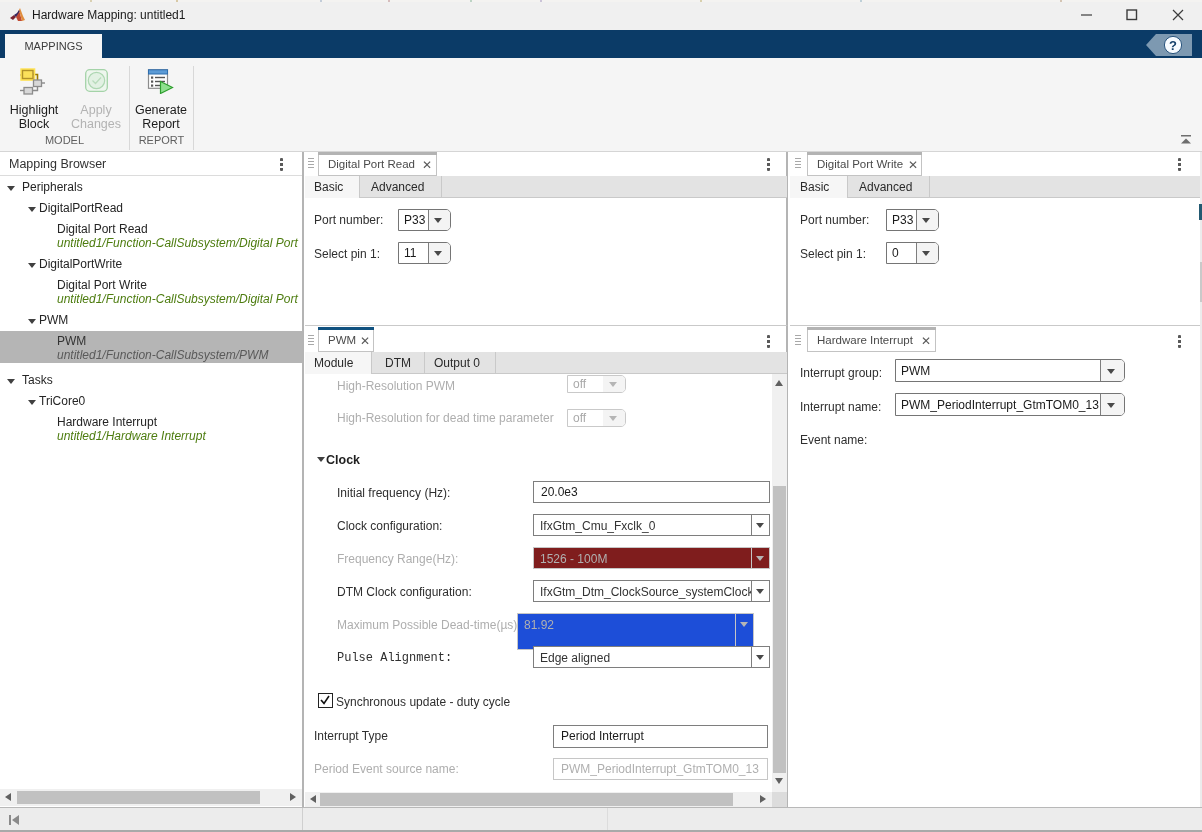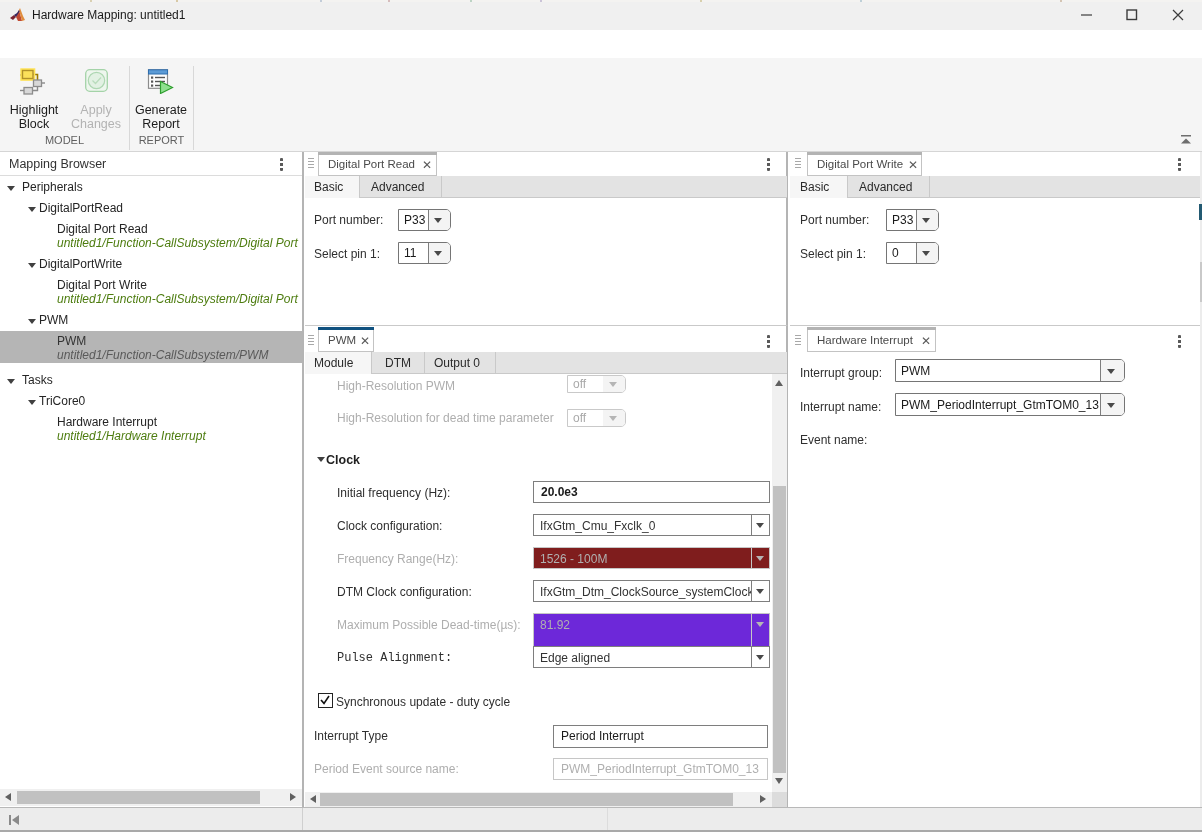--- a/index.html
+++ b/index.html
@@ -81,20 +81,28 @@
   <svg class="abs wbtn" style="left:1081px;" viewBox="0 0 12 12">
       <line x1="0" y1="6" x2="11" y2="6" stroke="#3c3c3c" stroke-width="1.2"></line>
     </svg>
   <svg class="abs wbtn" style="left:1126px;" viewBox="0 0 12 12">
       <rect x="1" y="1" width="9.5" height="9.5" fill="none" stroke="#3c3c3c" stroke-width="1.4"></rect>
     </svg>
   <svg class="abs wbtn" style="left:1172px;" viewBox="0 0 12 12">
       <path d="M1,1 L11,11 M11,1 L1,11" stroke="#3c3c3c" stroke-width="1.2"></path>
     </svg>
 
+  <div class="abs" id="ribbon">
+    <div class="abs" id="maptab">MAPPINGS</div>
+    <svg class="abs" style="left:1146px; top:4px;" width="46" height="22" viewBox="0 0 46 22">
+      <polygon points="10,0 46,0 46,22 10,22 0,11" fill="#7d99b1"></polygon>
+      <circle cx="27" cy="11" r="8.6" fill="#f6fbff" stroke="#2b567f" stroke-width="1"></circle>
+      <text x="27" y="15.5" text-anchor="middle" font-size="13" font-weight="bold" fill="#14406b" font-family="Liberation Sans">?</text>
+    </svg>
+  </div>
 
   <div class="abs" id="toolbar">
 
     <svg class="abs" style="left:20px; top:10px;" width="28" height="28" viewBox="0 0 28 28">
       <line x1="0" y1="7" x2="3" y2="7" stroke="#8a8a8a" stroke-width="1.4"></line>
       <path d="M13,6.5 h4.5 v6" fill="none" stroke="#9c7a00" stroke-width="1.6"></path>
       <rect x="1.3" y="1.3" width="13" height="10.5" fill="none" stroke="#ffe252" stroke-width="2"></rect>
       <rect x="2.5" y="2.5" width="10.5" height="8" fill="#fbe05a" stroke="#b1912a" stroke-width="1.4"></rect>
       <line x1="21.5" y1="15" x2="25" y2="15" stroke="#8a8a8a" stroke-width="1.4"></line>
       <path d="M17.5,18.5 v4 h-4.5" fill="none" stroke="#8a8a8a" stroke-width="1.4"></path>
@@ -277,21 +285,21 @@
       <div class="abs combo" style="left:262px; top:34px; width:59px; height:18px; border-color:#c9c9c9;">
         <div class="val" style="width:36px; border-color:#c9c9c9; color:#a9a9a9; padding-top:1px;">off</div>
         <div class="btn" style="width:22px;">
             <span class="darr" style="left:6px; top:6px; border-top-color:#b5b5b5;"></span>
           </div>
       </div>
 
       <span class="tri" style="left:12px; top:82px;"></span>
       <div class="abs" style="left:21px; top:78px; font-weight:bold; font-size:12.5px; color:#1f1f1f;">Clock</div>
       <div class="abs lbl" style="left:32px; top:111px;">Initial frequency (Hz):</div>
-      <div class="abs txtin" style="left:228px; top:106px; width:237px; height:22px;font-weight:bold;">20.0e3</div>
+      <div class="abs txtin" style="left:228px; top:106px; width:237px; height:22px;">20.0e3</div>
       <div class="abs lbl" style="left:32px; top:144px;">Clock configuration:</div>
       <div class="abs" style="left:228px; top:139px; width:237px; height:22px; border:1px solid #7e7e7e; background:#fff;">
         <span style="position:absolute; left:6px; top:4px;">IfxGtm_Cmu_Fxclk_0</span>
         <span style="position:absolute; right:0; top:0; bottom:0; width:18px; border-left:1px solid #7e7e7e;">
             <span class="darr" style="left:4px; top:8px;"></span>
           </span>
       </div>
       <div class="abs lbl dis" style="left:32px; top:177px;">Frequency Range(Hz):</div>
       <div class="abs" style="left:228px; top:172px; width:237px; height:22px; border:1px solid #c6c6c6; background:#7f1d1d;">
         <span style="position:absolute; left:6px; top:4px; color:#b0b0b0;">1526 - 100M</span>
@@ -300,21 +308,21 @@
           </span>
       </div>
       <div class="abs lbl" style="left:32px; top:210px;">DTM Clock configuration:</div>
       <div class="abs" style="left:228px; top:205px; width:237px; height:22px; border:1px solid #7e7e7e; background:#fff;">
         <span style="position:absolute; left:6px; top:4px;">IfxGtm_Dtm_ClockSource_systemClock</span>
         <span style="position:absolute; right:0; top:0; bottom:0; width:18px; border-left:1px solid #7e7e7e; background:#fff;">
             <span class="darr" style="left:4px; top:8px;"></span>
           </span>
       </div>
       <div class="abs lbl dis" style="left:32px; top:243px;">Maximum Possible Dead-time(µs):</div>
-      <div class="abs" style="left:228px; top:238px; width:237px; height:37px; border:1px solid #c6c6c6; background:#6d28d9;">
+      <div class="abs" style="left:212px; top:238px; width:237px; height:37px; border:1px solid #c6c6c6; background:#1d4ed8;">
         <span style="position:absolute; left:6px; top:4px; color:#b0b0b0;">81.92</span>
         <span style="position:absolute; right:0; top:0; bottom:0; width:18px; border-left:1px solid #c6c6c6;">
             <span class="darr" style="left:4px; top:8px; border-top-color:#b5b5b5;"></span>
           </span>
       </div>
       <div class="abs lbl" style="left:32px; top:276px;font-family:Liberation Mono, monospace;">Pulse Alignment:</div>
       <div class="abs" style="left:228px; top:271px; width:237px; height:22px; border:1px solid #7e7e7e; background:#fff;">
         <span style="position:absolute; left:6px; top:4px;">Edge aligned</span>
         <span style="position:absolute; right:0; top:0; bottom:0; width:18px; border-left:1px solid #7e7e7e;">
             <span class="darr" style="left:4px; top:8px;"></span>

